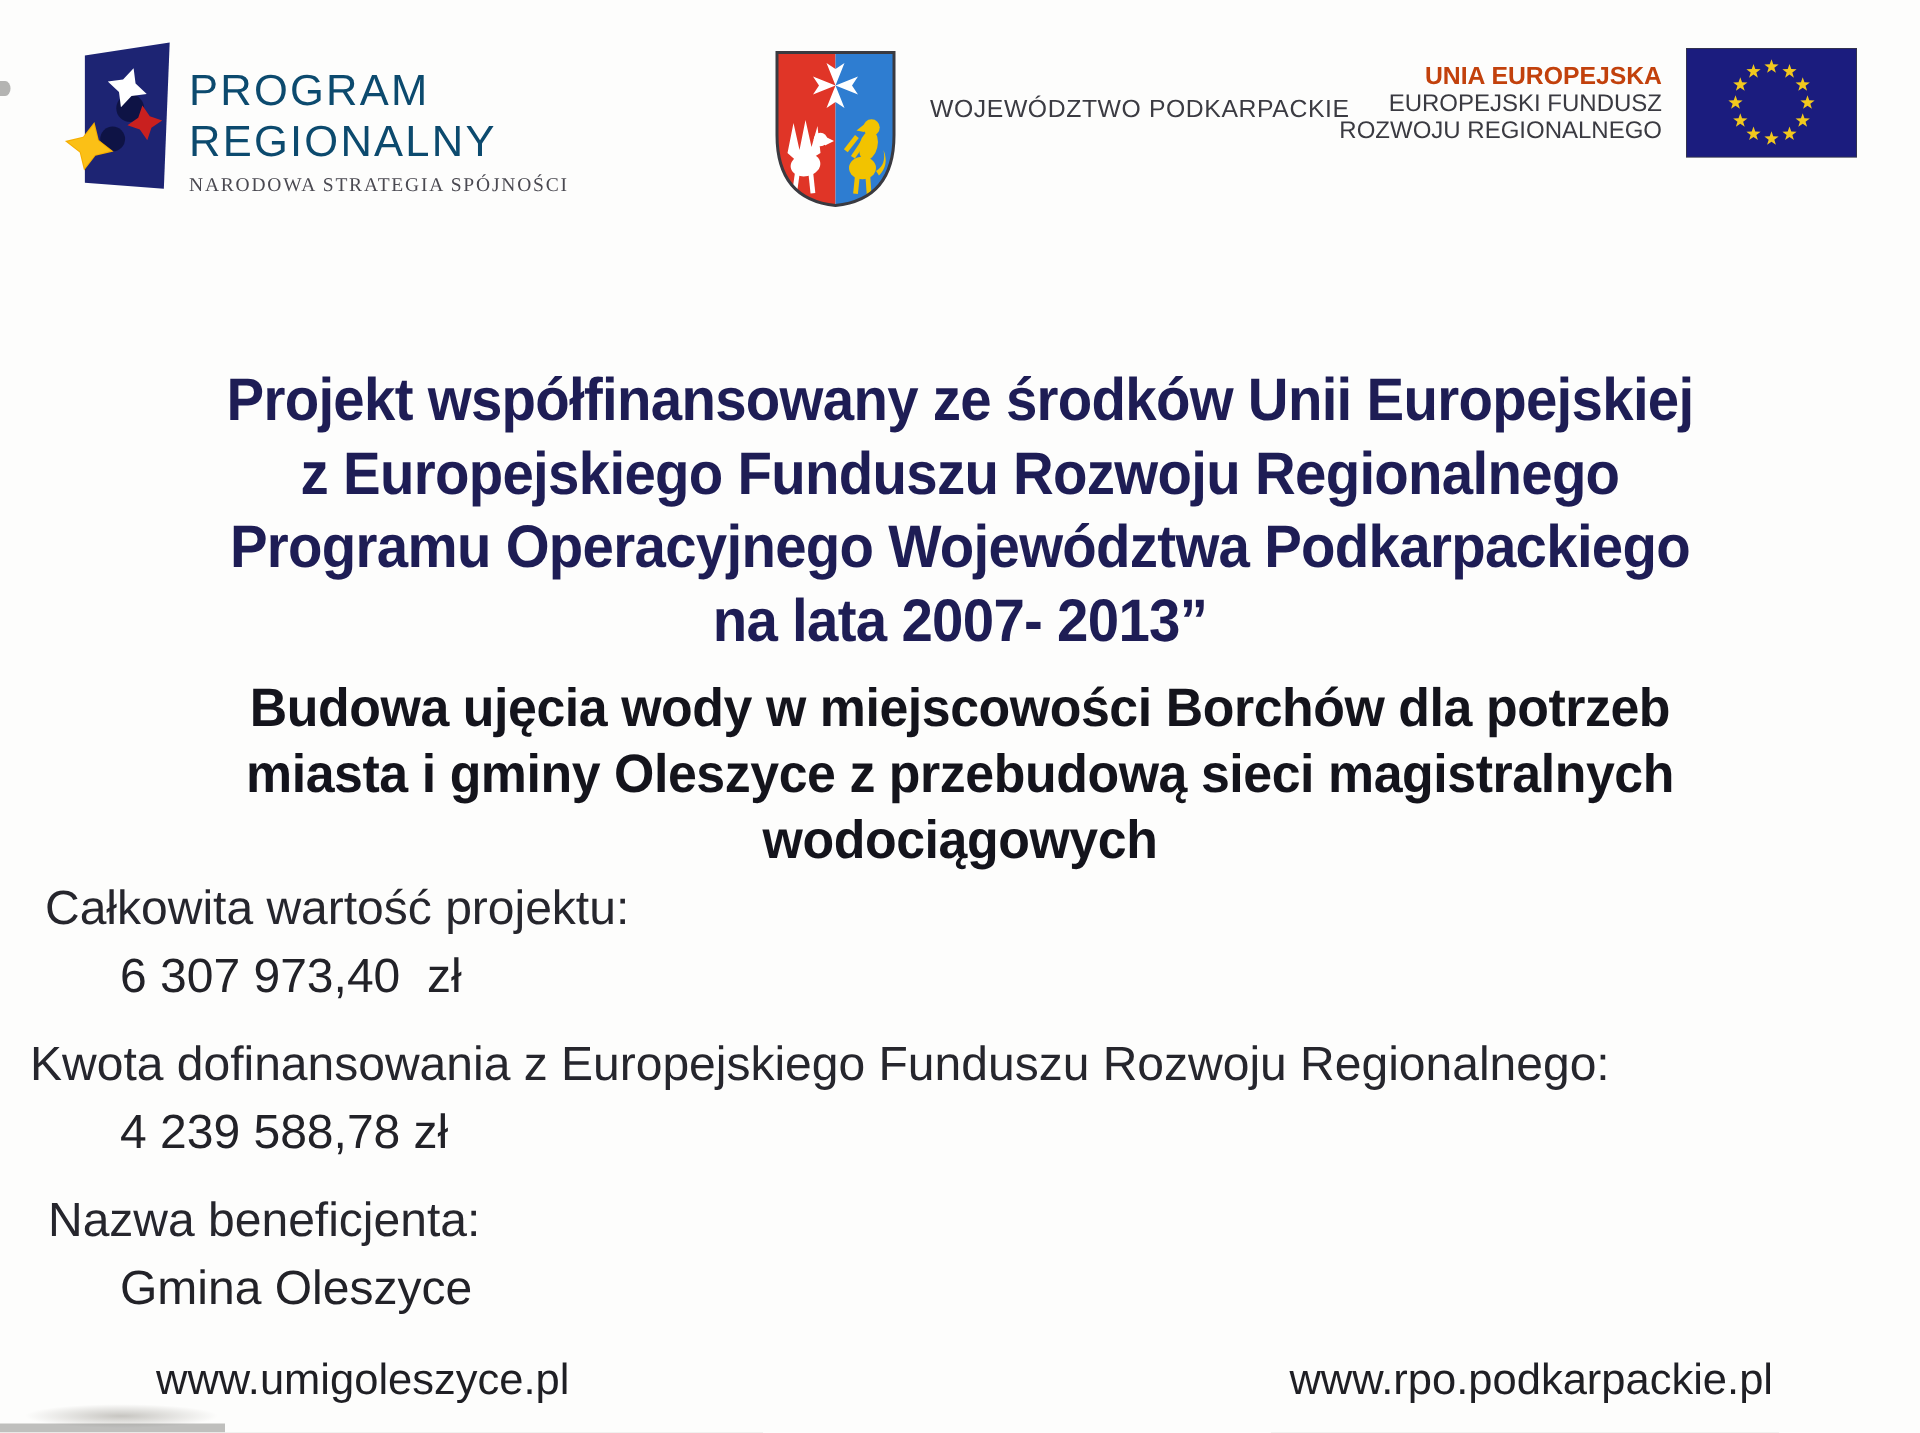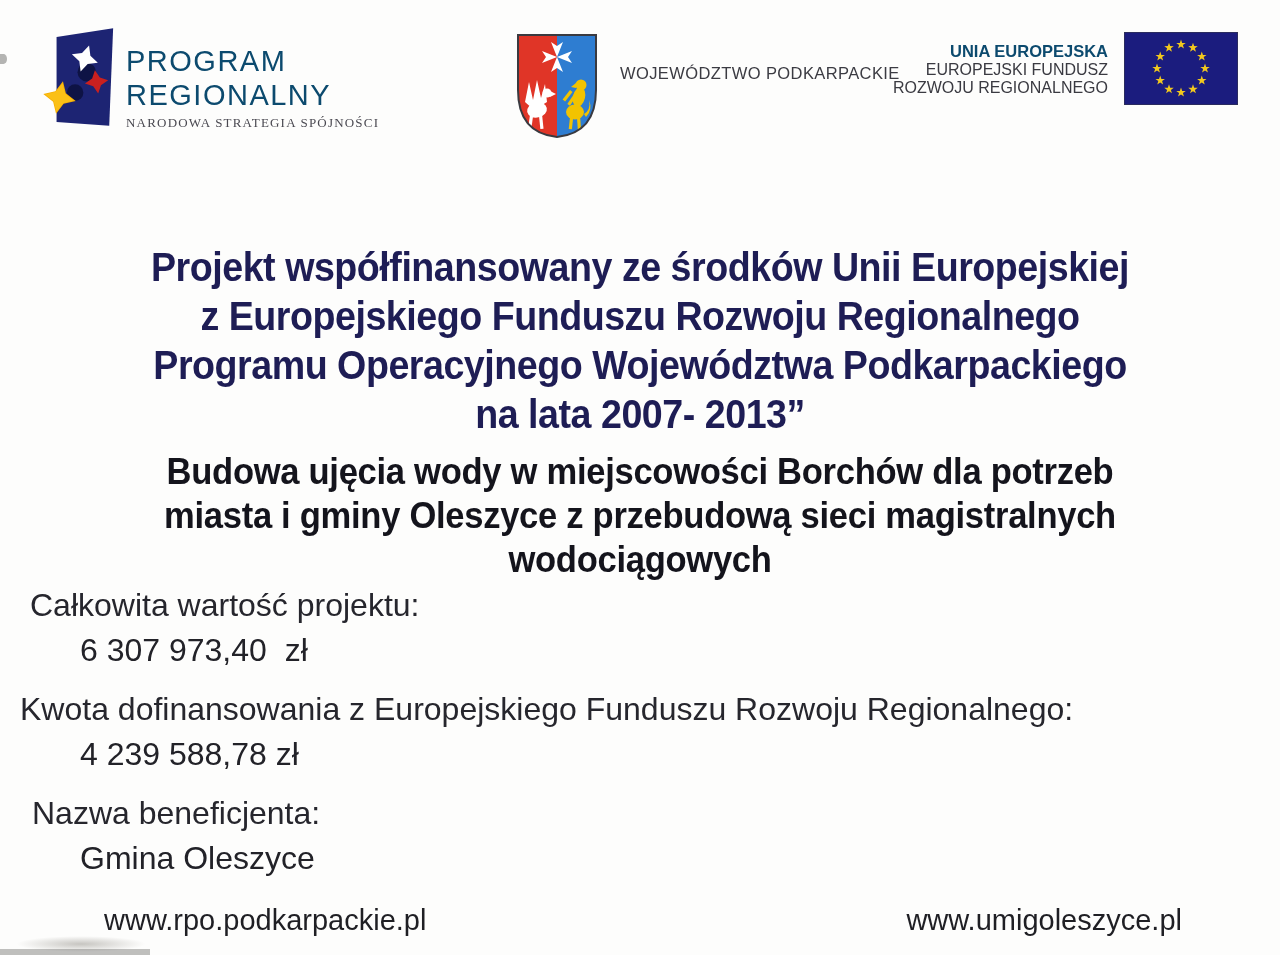--- a/index.html
+++ b/index.html
@@ -13,21 +13,21 @@
   }
   
   .header{position:absolute;top:0;left:0;width:1280px;height:165px;}
   .nss-logo-svg{position:absolute;left:40px;top:20px;width:78px;height:116px;}
   .nss-text{position:absolute;left:126px;top:44px;line-height:1;}
   .nss-line{font-size:29px;letter-spacing:1.5px;color:#0c4a6e;line-height:34px;font-weight:500;}
   .nss-sub{margin-top:4px;font-family:"Liberation Serif",serif;font-size:13px;letter-spacing:1.2px;color:#4a4951;}
   .crest-svg{position:absolute;left:512px;top:30px;width:90px;height:112px;}
   .voivodeship-label{position:absolute;left:620px;top:64px;font-size:16.5px;letter-spacing:.4px;color:#3b3b42;}
   .eu-text{position:absolute;right:172px;top:42px;text-align:right;line-height:18.5px;}
-  .eu-line1{font-size:16.5px;font-weight:bold;color:#0c4a6e;}
+  .eu-line1{font-size:16.5px;font-weight:bold;color:#c2410c;}
   .eu-line2,.eu-line3{font-size:16px;color:#3a3a41;}
   .eu-flag-svg{position:absolute;left:1124px;top:32px;width:114px;height:73px;}
   
   .main-title{position:absolute;top:243px;left:0;width:1280px;text-align:center;
     font-weight:bold;font-size:40px;line-height:49px;color:#1e1d55;letter-spacing:-.5px;}
   .main-title .line{transform:scaleX(.94);transform-origin:50% 50%;}
   .project-title{position:absolute;top:450px;left:0;width:1280px;text-align:center;
     font-weight:bold;font-size:36px;line-height:44px;color:#14141c;letter-spacing:-.3px;}
   .project-title .line{transform:scaleX(.96);transform-origin:50% 50%;}
   
@@ -159,21 +159,21 @@
       <div class="detail-label" style="padding-left:20px;">Kwota dofinansowania z Europejskiego Funduszu Rozwoju Regionalnego:</div>
       <div class="detail-value">4 239 588,78 zł</div>
     </div>
     <div class="detail-group">
       <div class="detail-label" style="padding-left:32px;">Nazwa beneficjenta:</div>
       <div class="detail-value">Gmina Oleszyce</div>
     </div>
   </div>
 
   <div class="footer">
+    <div class="url">www.umigoleszyce.pl</div>
     <div class="url">www.rpo.podkarpackie.pl</div>
-    <div class="url">www.umigoleszyce.pl</div>
   </div>
 
   <div class="edge-mark"></div>
   <div class="bottom-smudge"></div>
   <div class="bottom-strip"></div>
 
 </div>
 
 </body></html>

